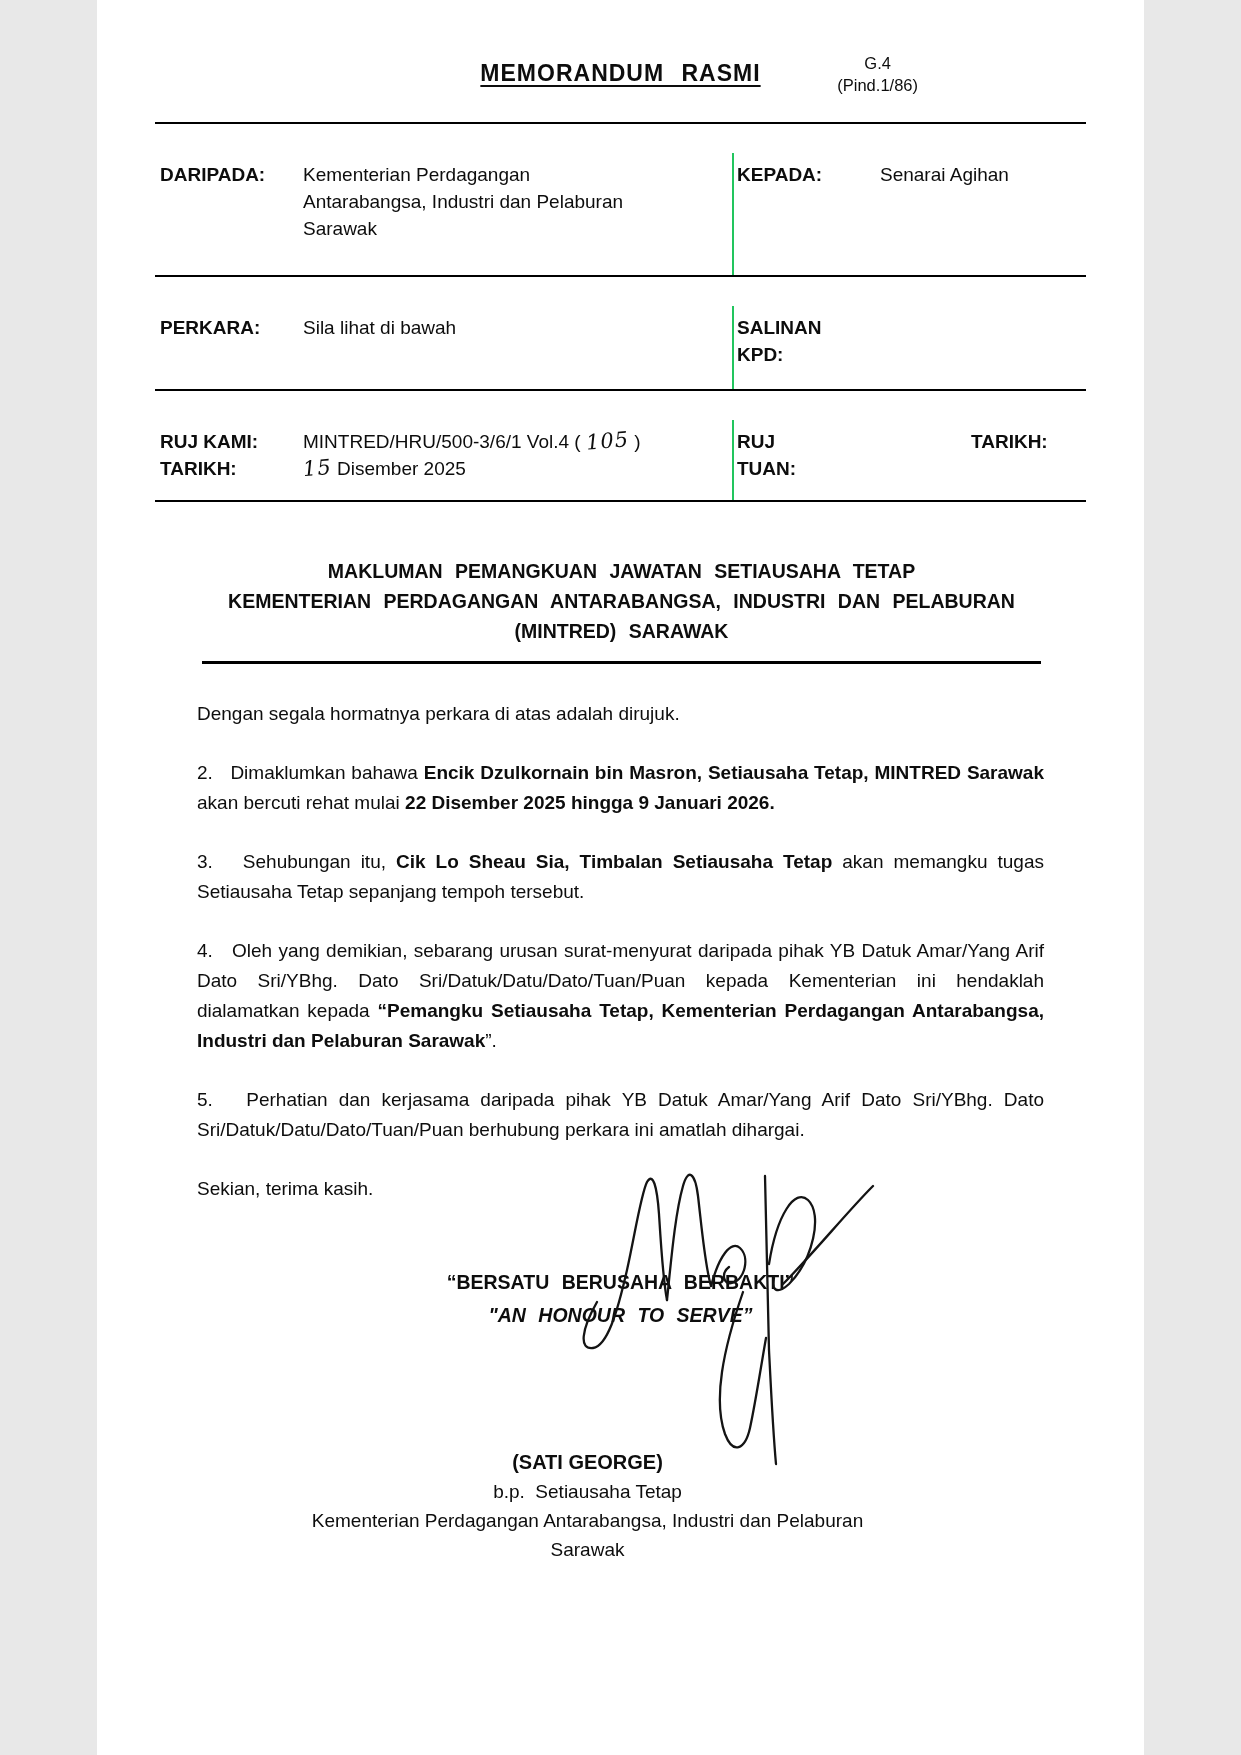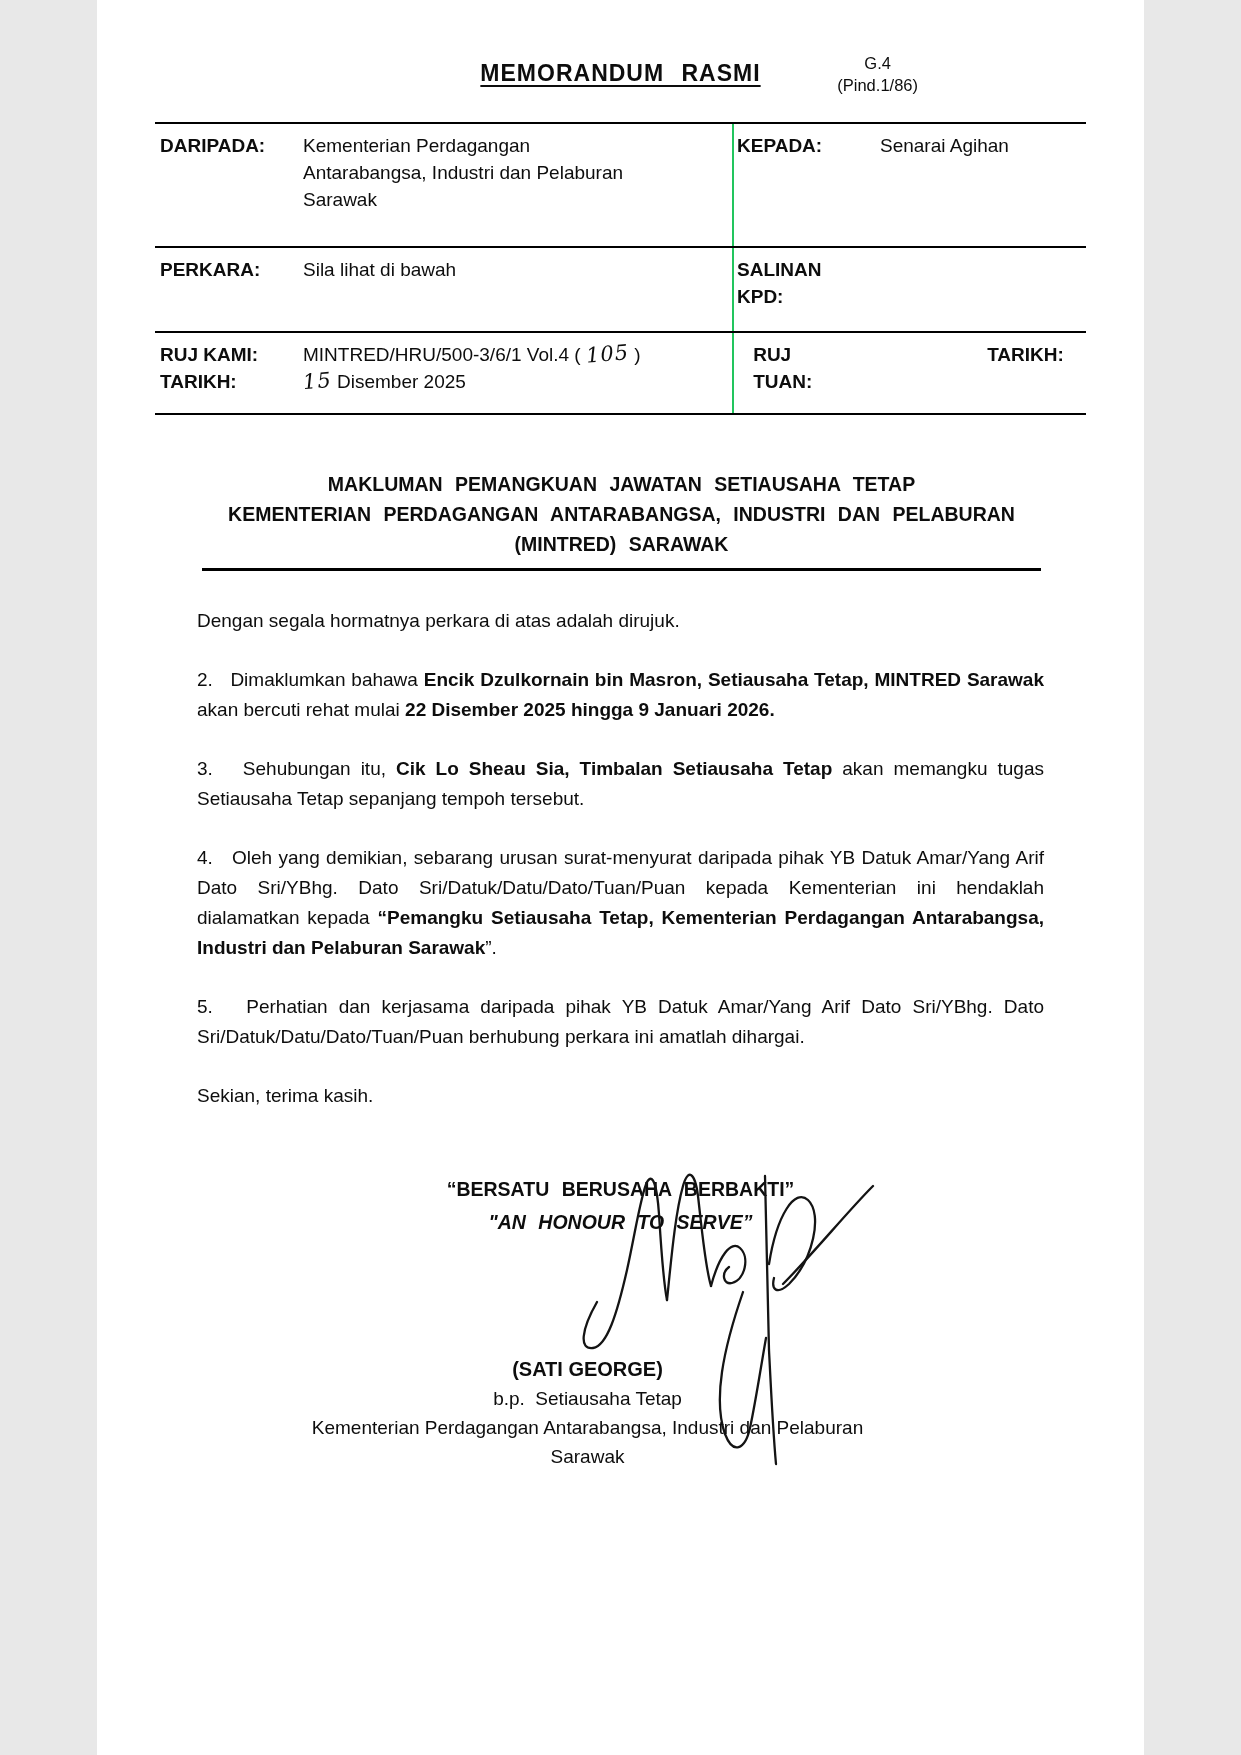--- a/index.html
+++ b/index.html
@@ -36,40 +36,40 @@
   .doc-title span {
     font-size:23px; font-weight:700; letter-spacing:1px; word-spacing:10px;
     text-decoration:underline;
     text-underline-offset:4px;
   }
   
   .memo-table {
     margin:35px 58px 0 58px;
     border-top:2px solid #000;
   }
-  .t-row { display:grid; grid-template-columns:577px 1fr; border-bottom:2px solid #000; }
+  .t-row { display:grid; grid-template-columns:577px 1fr; border-bottom:2px solid #000;margin-top:29px; }
   .t-cell { padding:8px 6px 8px 5px; line-height:27px; }
   .t-cell.right { border-left:2px solid #22c55e; padding-left:3px; }
   .lblval { display:grid; grid-template-columns:143px 1fr; }
   .lbl { font-weight:700; }
   .row-1 { min-height:124px; }
   .row-2 { min-height:85px; }
   .row-3 { min-height:82px; }
-  .ruj-right { display:flex;justify-content:center; }
+  .ruj-right { display:flex; }
   .ruj-right .block1 { width:234px; }
   
   .subject {
     margin:54px 103px 0 105px;
     text-align:center;
     font-weight:700;
     font-size:19.5px;
     line-height:30px;
     word-spacing:7px;
     border-bottom:3px solid #000;
-    padding-bottom:9px;
+    padding-bottom:15px;
   }
   
   .body-col { margin:0 100px; }
   .para { margin-top:29px; line-height:30px; }
   .para.justify { text-align:justify; }
   
   .motto { margin-top:62px; text-align:center; line-height:33px; }
   .motto .m1 { font-weight:700; font-size:19.5px; word-spacing:7px; }
   .motto .m2 { font-weight:700; font-style:italic; font-size:19.5px; word-spacing:7px; }
   

